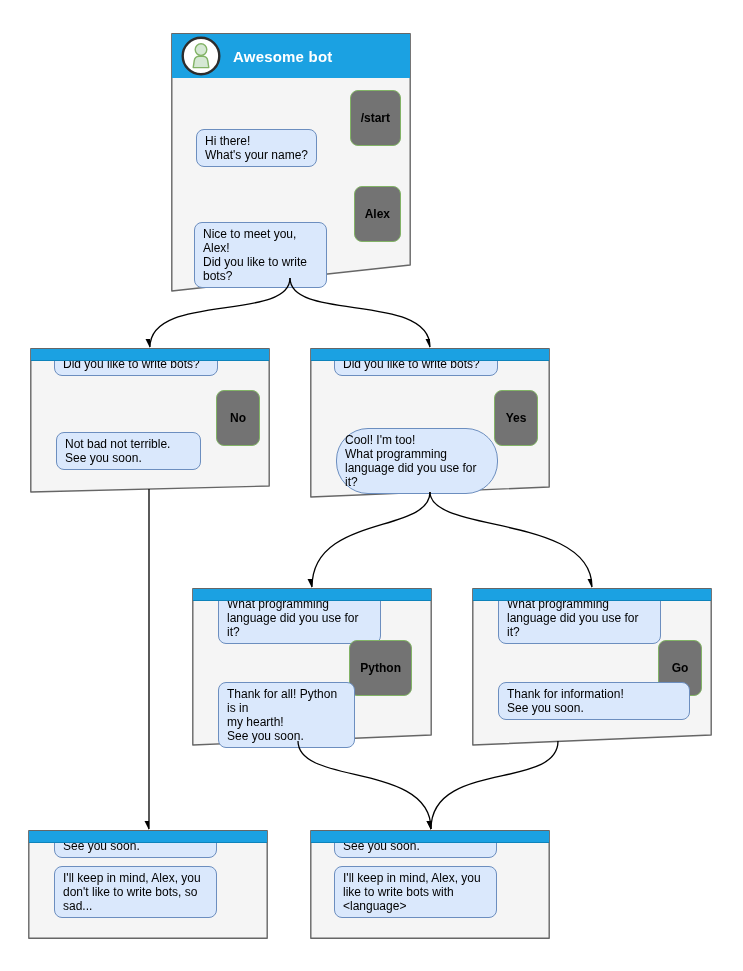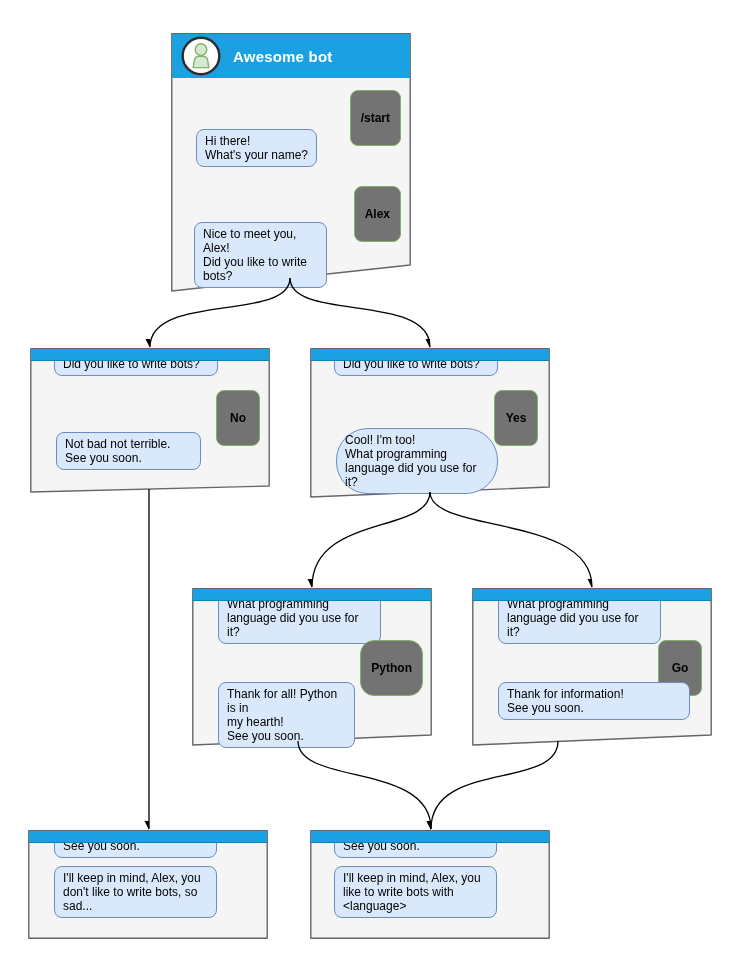--- a/index.html
+++ b/index.html
@@ -81,21 +81,21 @@
 language did you use for it?</div>
     <div class="titlebar"></div>
   </div>
 
   <div class="window" style="left:192px;top:588px;width:240px;height:158px;">
     <svg class="frame" width="240" height="158" viewBox="0 0 240 158">
       <polygon class="frame-shape" points="0.8,0.8 239.2,0.8 239.2,147 0.8,157"></polygon>
     </svg>
     <div class="bubble bot" style="left:10px;top:4px;width:163px;">What programming
 language did you use for it?</div>
-    <div class="bubble user" style="right:9px;top:52px;border-radius:14px;">Python</div>
+    <div class="bubble user" style="right:20px;top:52px;">Python</div>
     <div class="bubble bot" style="left:10px;top:94px;width:137px;">Thank for all! Python is in
 my hearth!
 See you soon.</div>
     <div class="titlebar"></div>
   </div>
 
   <div class="window" style="left:472px;top:588px;width:240px;height:158px;">
     <svg class="frame" width="240" height="158" viewBox="0 0 240 158">
       <polygon class="frame-shape" points="0.8,0.8 239.2,0.8 239.2,147 0.8,157"></polygon>
     </svg>

